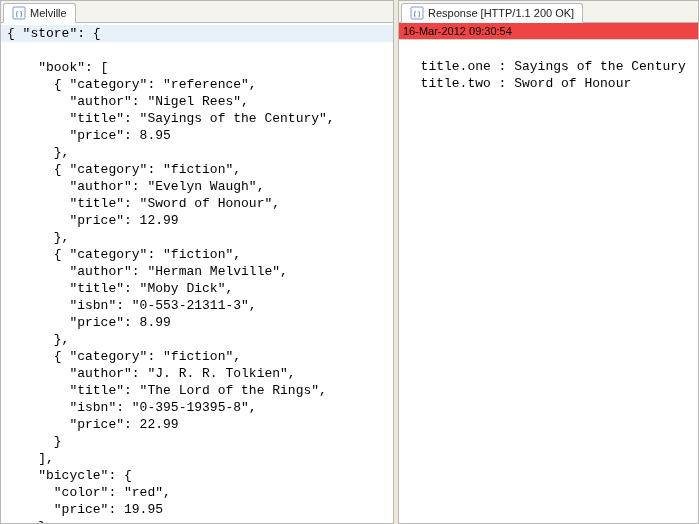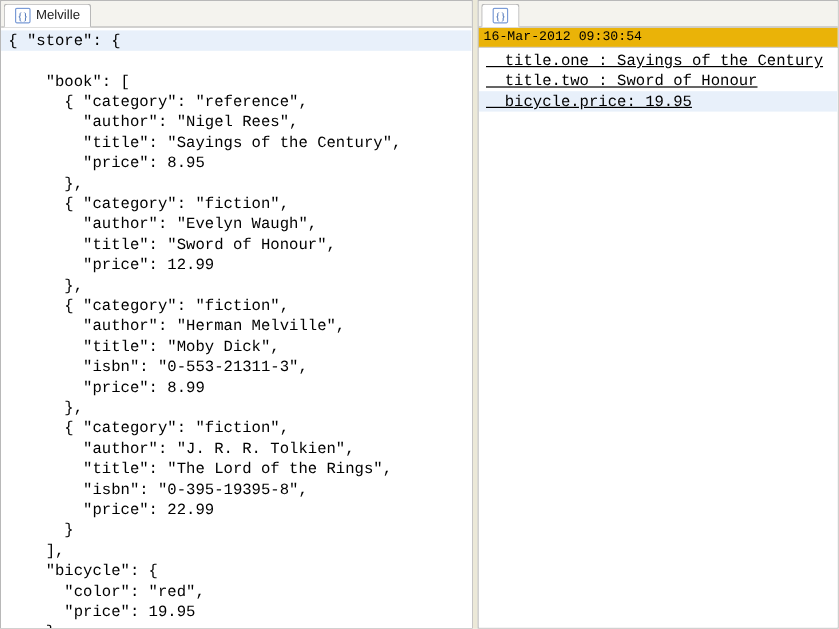--- a/index.html
+++ b/index.html
@@ -8,22 +8,22 @@
   .panel { display: flex; flex-direction: column; background: #fff; border: 1px solid #b8b8b8; }
   .panel.left { width: 394px; }
   .panel.right { flex: 1; margin-left: 4px; }
   .tabbar { display: flex; align-items: flex-end; height: 22px; background: #f4f3ee; border-bottom: 1px solid #b8b8b8; padding-left: 2px; position: relative; }
   .tab { display: flex; align-items: center; gap: 4px; height: 20px; padding: 0 8px; background: #fff; border: 1px solid #b8b8b8; border-bottom: 1px solid #fff; border-radius: 3px 3px 0 0; position: relative; top: 1px; cursor: default; font-size: 11px; color: #222; }
   .tab .icon { width: 14px; height: 14px; display: inline-flex; }
   .content { flex: 1; overflow: auto; background: #fff; }
   .code { font-family: Consolas, "Courier New", monospace; font-size: 13px; line-height: 17px; white-space: pre; padding: 2px 0; }
   .code .line { padding: 0 6px; }
   .code .hl { background: #e8f0fa; display: block; }
-  .timestamp { font-family: Liberation Mono, monospace; font-size: 11px; color: #000; padding: 2px 4px; border-bottom: 1px solid #d4d0c8; background: #eab308; }
-  .right .code { padding-top: 2px; text-decoration: underline; }
+  .timestamp { font-family: Liberation Sans, sans-serif; font-size: 11px; color: #000; padding: 2px 4px; border-bottom: 1px solid #d4d0c8; background: #ef4444; }
+  .right .code { padding-top: 18px; }
 </style>
 </head>
 <body>
 
 <div class="container">
 
   <div class="panel left">
     <div class="tabbar">
       <div class="tab">
         <span class="icon">
@@ -71,24 +71,24 @@
 
   <div class="panel right">
     <div class="tabbar">
       <div class="tab">
         <span class="icon">
           <svg viewBox="0 0 14 14" width="14" height="14">
               <rect x="1" y="1" width="12" height="12" rx="1" fill="#fff" stroke="#7a9bd6"></rect>
               <text x="7" y="11" text-anchor="middle" font-size="9" fill="#3a66b1" font-family="Consolas">{}</text>
             </svg>
         </span>
+        <span>Response [HTTP/1.1 200 OK]</span>
       </div>
     </div>
     <div class="timestamp">16-Mar-2012 09:30:54</div>
     <div class="content">
       <div class="code" id="right-code"><span class="line">  title.one : Sayings of the Century</span>
 <span class="line">  title.two : Sword of Honour</span>
-<span class="line hl">  bicycle.price: 19.95</span>
 </div>
     </div>
   </div>
 
 </div>
 
 </body></html>

